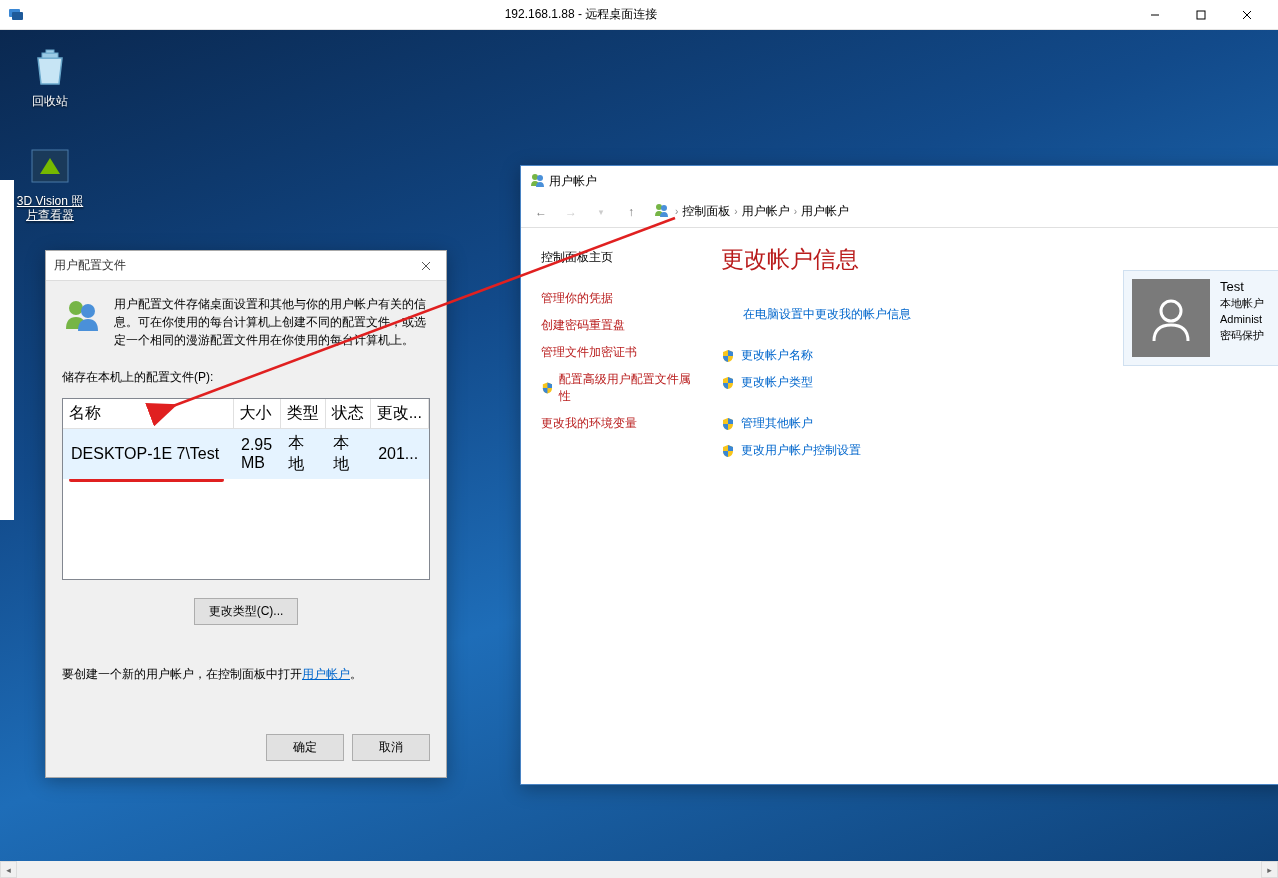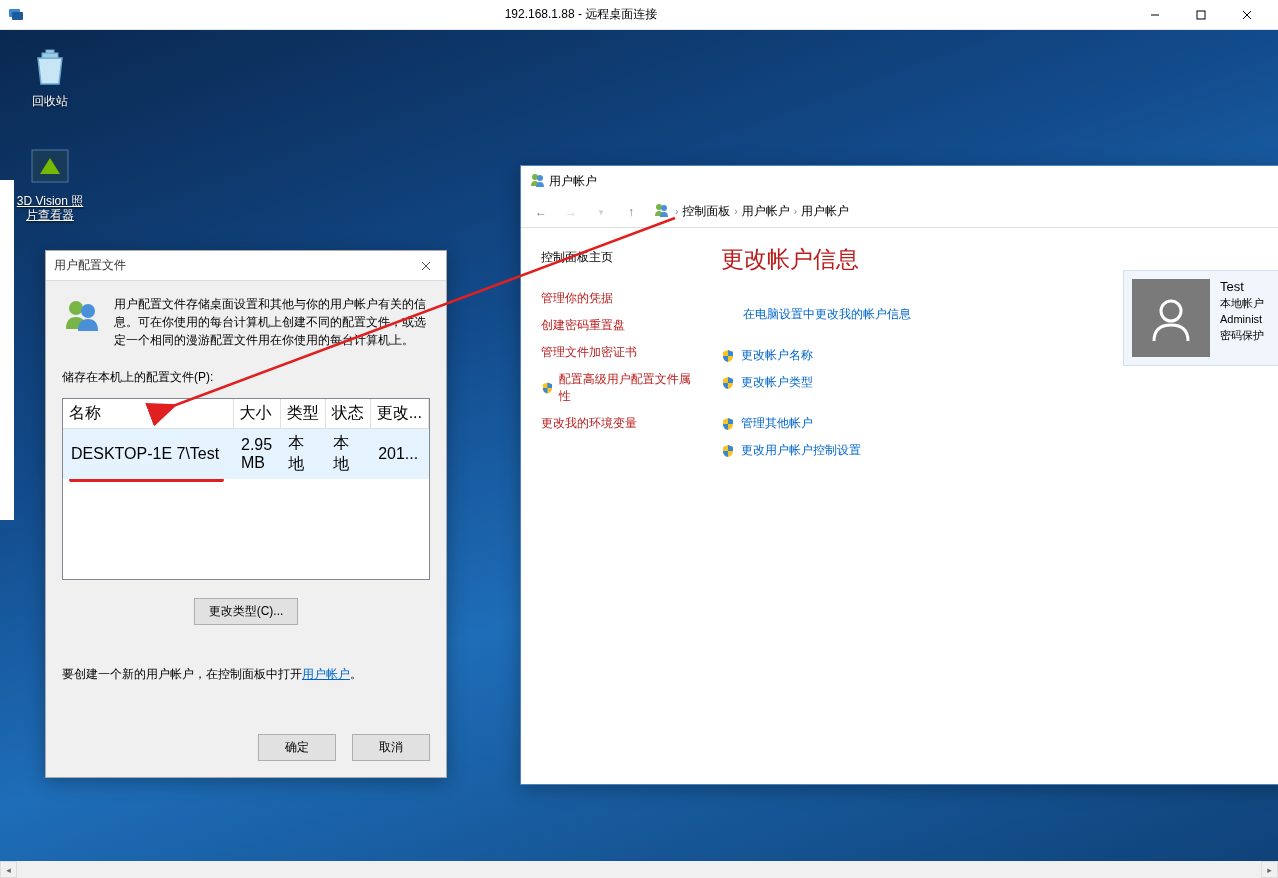--- a/index.html
+++ b/index.html
@@ -35,21 +35,21 @@
 .profiles-table { border: 1px solid #828790; background: #fff; height: 182px; width: 100%; }
 .profiles-table table { width: 100%; border-collapse: collapse; font-size: 16px; }
 .profiles-table th { background: #fff; text-align: left; padding: 4px 6px; font-weight: normal; border-right: 1px solid #e0e0e0; border-bottom: 1px solid #e0e0e0; white-space: nowrap; }
 .profiles-table td { padding: 4px 8px; background: #e5f3ff; }
 .profiles-table td.name-cell { position: relative; }
 .red-underline { height: 4px; background: #e02020; border-radius: 2px; }
 .btn { background: #e1e1e1; border: 1px solid #adadad; padding: 4px 14px; font-size: 12px; cursor: pointer; }
 .btn-row-center { text-align: center; margin-top: 18px; }
 .create-text { margin-top: 40px; line-height: 18px; }
 .create-text a { color: #0066cc; text-decoration: underline; cursor: pointer; }
-.dlg-buttons { position: absolute; bottom: 16px; right: 16px; display: flex; gap: 16px; }
+.dlg-buttons { position: absolute; bottom: 16px; right: 16px; display: flex; gap: 8px; }
 
 
 .win-accounts { position: absolute; left: 520px; top: 135px; right: -8px; height: 620px; background: #fff; border: 1px solid #4a84c4; box-shadow: 0 4px 18px rgba(0,0,0,.3); }
 .win-accounts .win-title { height: 30px; display: flex; align-items: center; padding: 0 8px; font-size: 12px; background: #fff; }
 .win-title .t { flex: 1; margin-left: 4px; }
 .win-nav { height: 32px; display: flex; align-items: center; padding: 0 8px; gap: 6px; border-bottom: 1px solid #e0e0e0; font-size: 12px; }
 .win-nav .nav-arrow { width: 24px; height: 24px; display: flex; align-items: center; justify-content: center; cursor: pointer; color: #777; }
 .win-nav .nav-arrow.disabled { color: #ccc; }
 .breadcrumb { display: flex; align-items: center; gap: 4px; }
 .breadcrumb .bc { cursor: pointer; }

